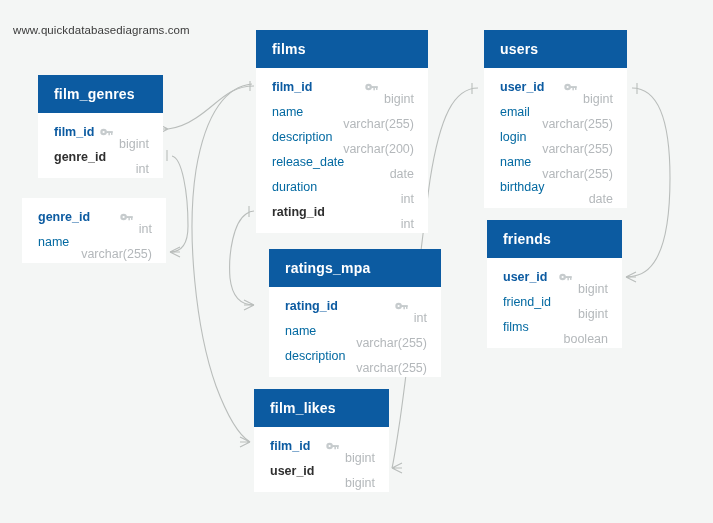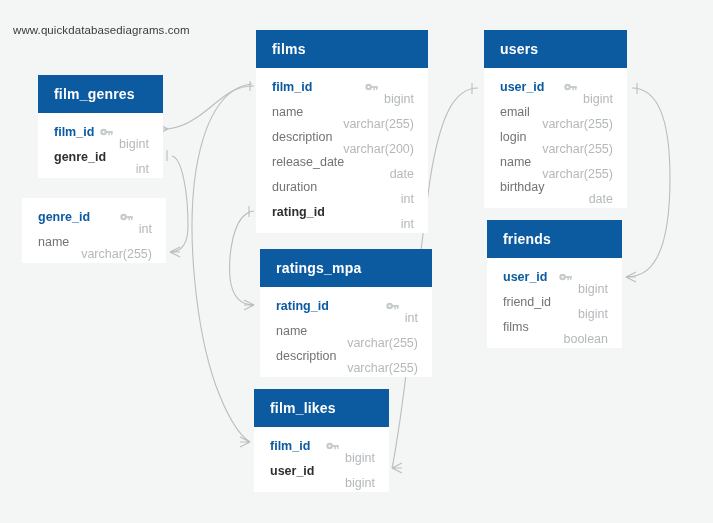--- a/index.html
+++ b/index.html
@@ -62,21 +62,21 @@
   .row {
     height: 25px;
     display: flex;
     align-items: center;
     padding: 0 14px 0 16px;
     box-sizing: border-box;
     white-space: nowrap;
   }
   .col-name {
     font-size: 12.5px;
-    color: #737373;
+    color: #0369a1;
     flex: 0 0 auto;
   }
   .col-name.pk {
     color: #0c5ba1;
     font-weight: bold;
   }
   .col-name.bold {
     font-weight: bold;
     color: #2f2f2f;
   }
@@ -218,21 +218,21 @@
             <span class="spacer"></span>
             <span class="col-type">int</span>
           </div>
           <div class="row">
             <span class="col-name bold">rating_id</span>
             <span class="spacer"></span>
             <span class="col-type">int</span>
           </div>
         </div>
       </div>
-      <div class="table" style="left: 260px; top: 249px; width: 172px;">
+      <div class="table" style="left: 269px; top: 249px; width: 172px;">
         <div class="tbl-header">ratings_mpa</div>
         <div class="tbl-body">
           <div class="row">
             <span class="col-name pk">rating_id</span>
             <span class="spacer"></span>
             <span class="keyicon">
               <svg width="13" height="10" viewBox="0 0 13 10">
                 <circle cx="3.6" cy="5" r="3.3" fill="#c6cbcd"></circle>
                 <circle cx="3.6" cy="5" r="1.1" fill="#ffffff"></circle>
                 <rect x="6.2" y="4.1" width="6.6" height="1.9" fill="#c6cbcd"></rect>

